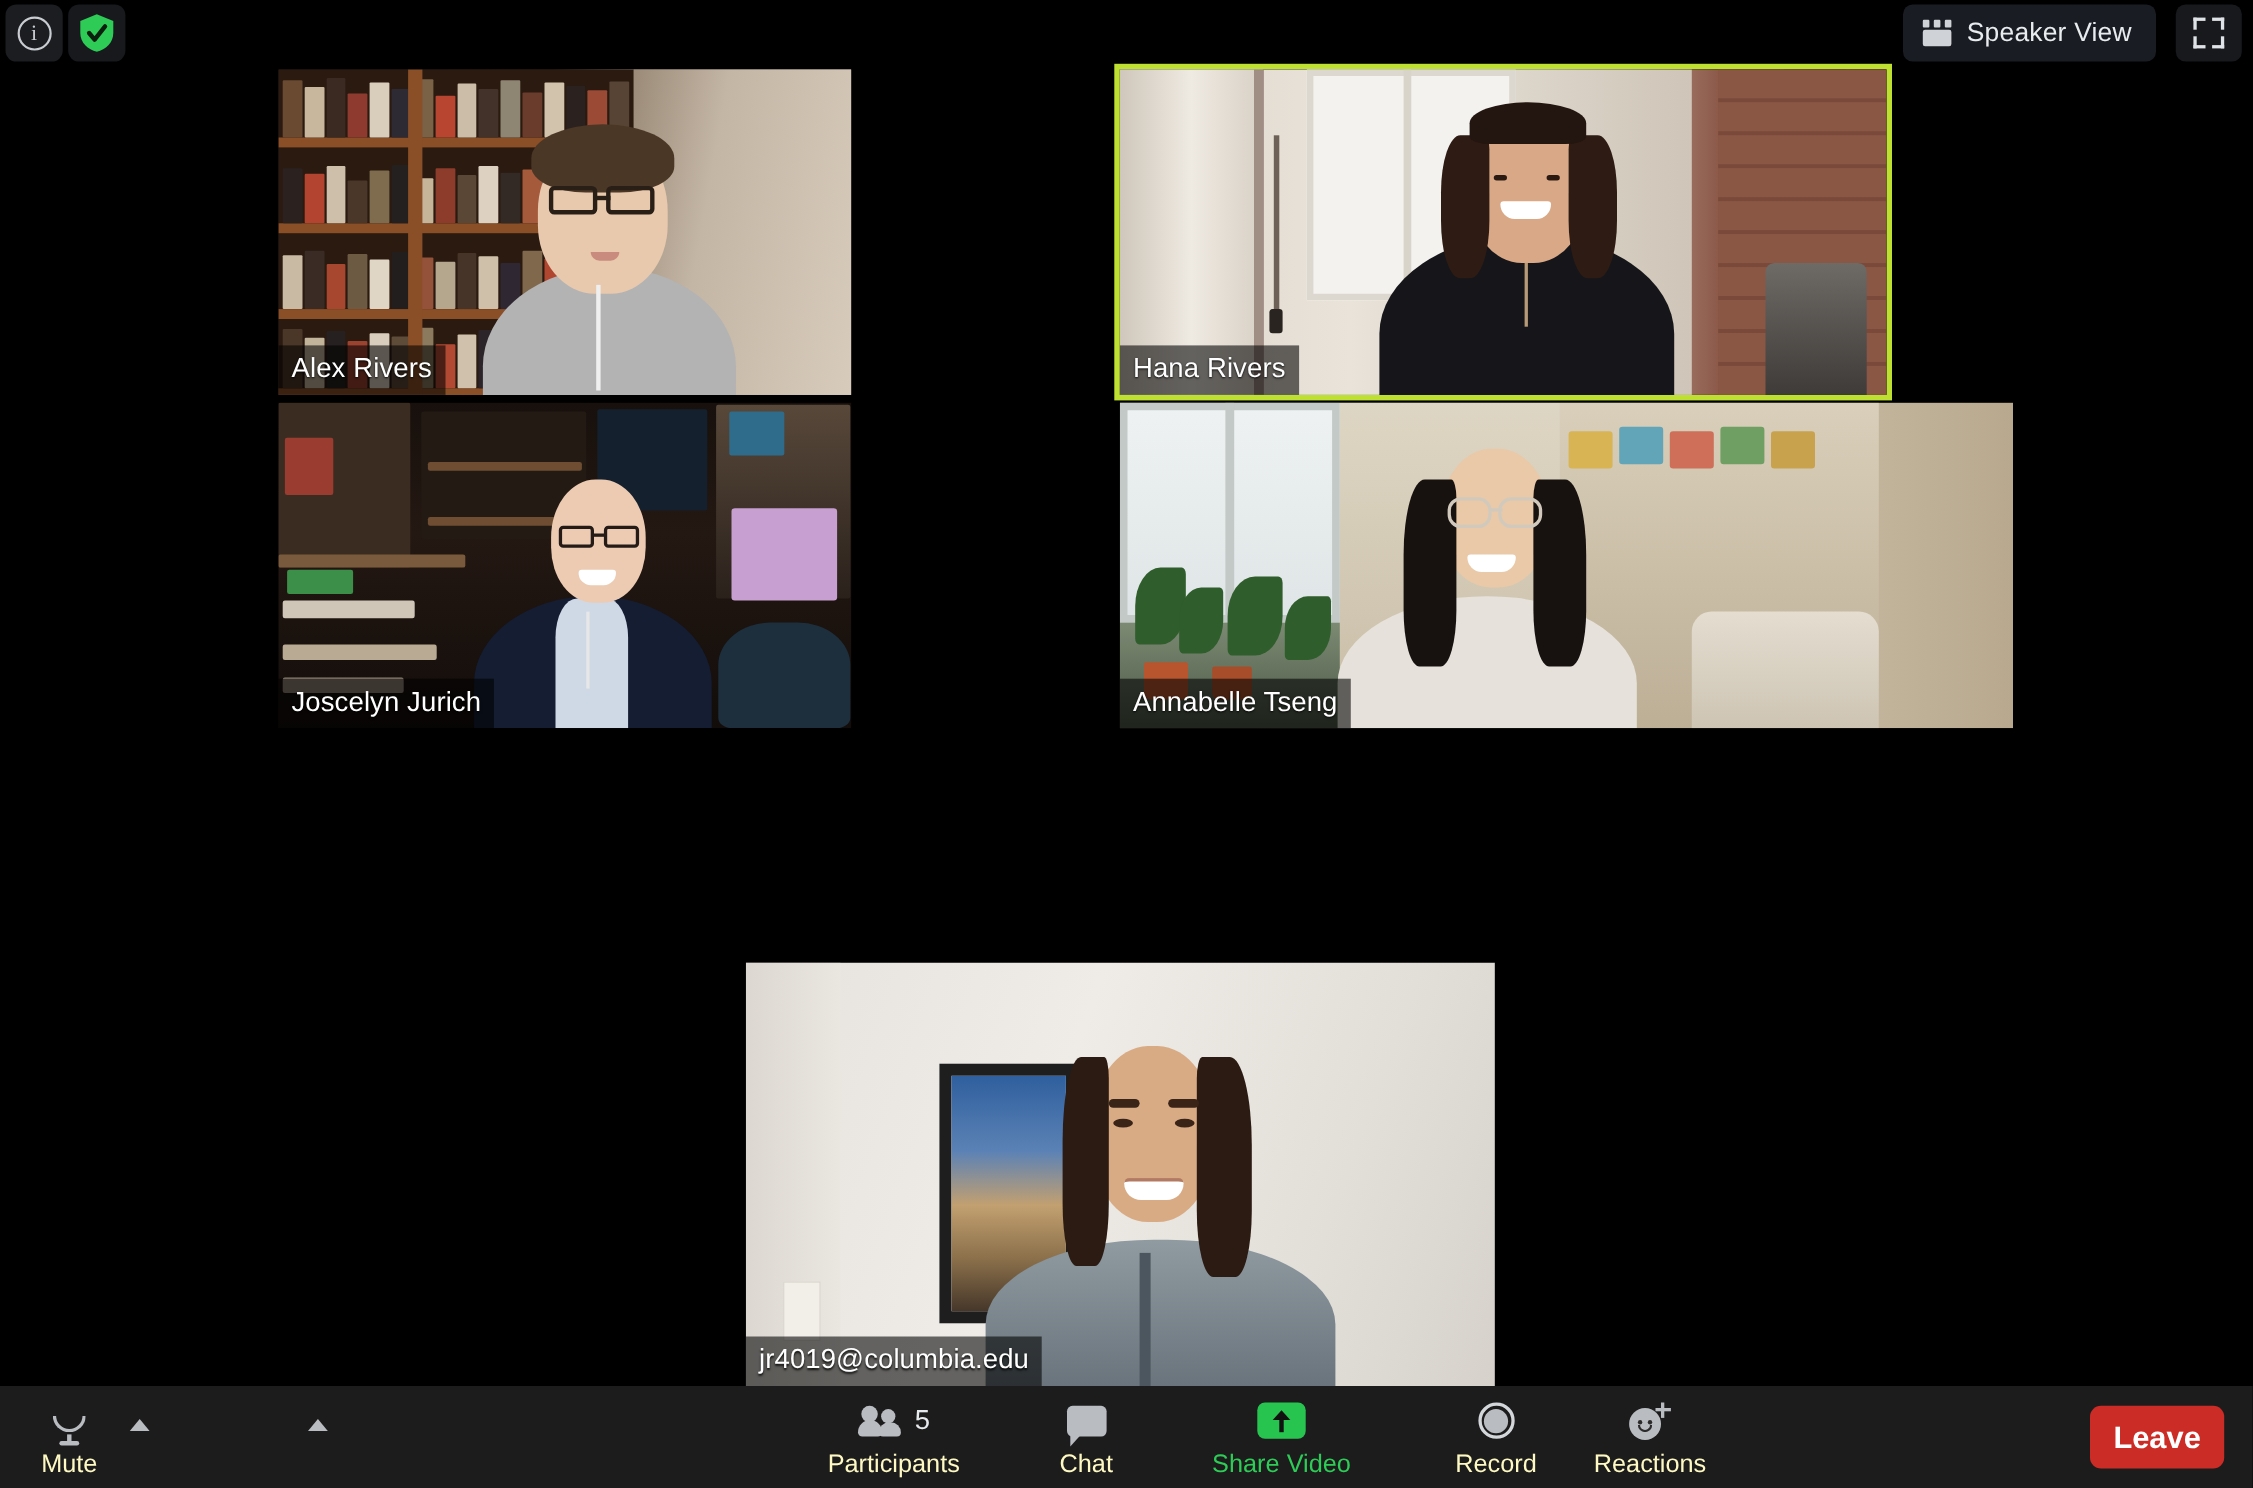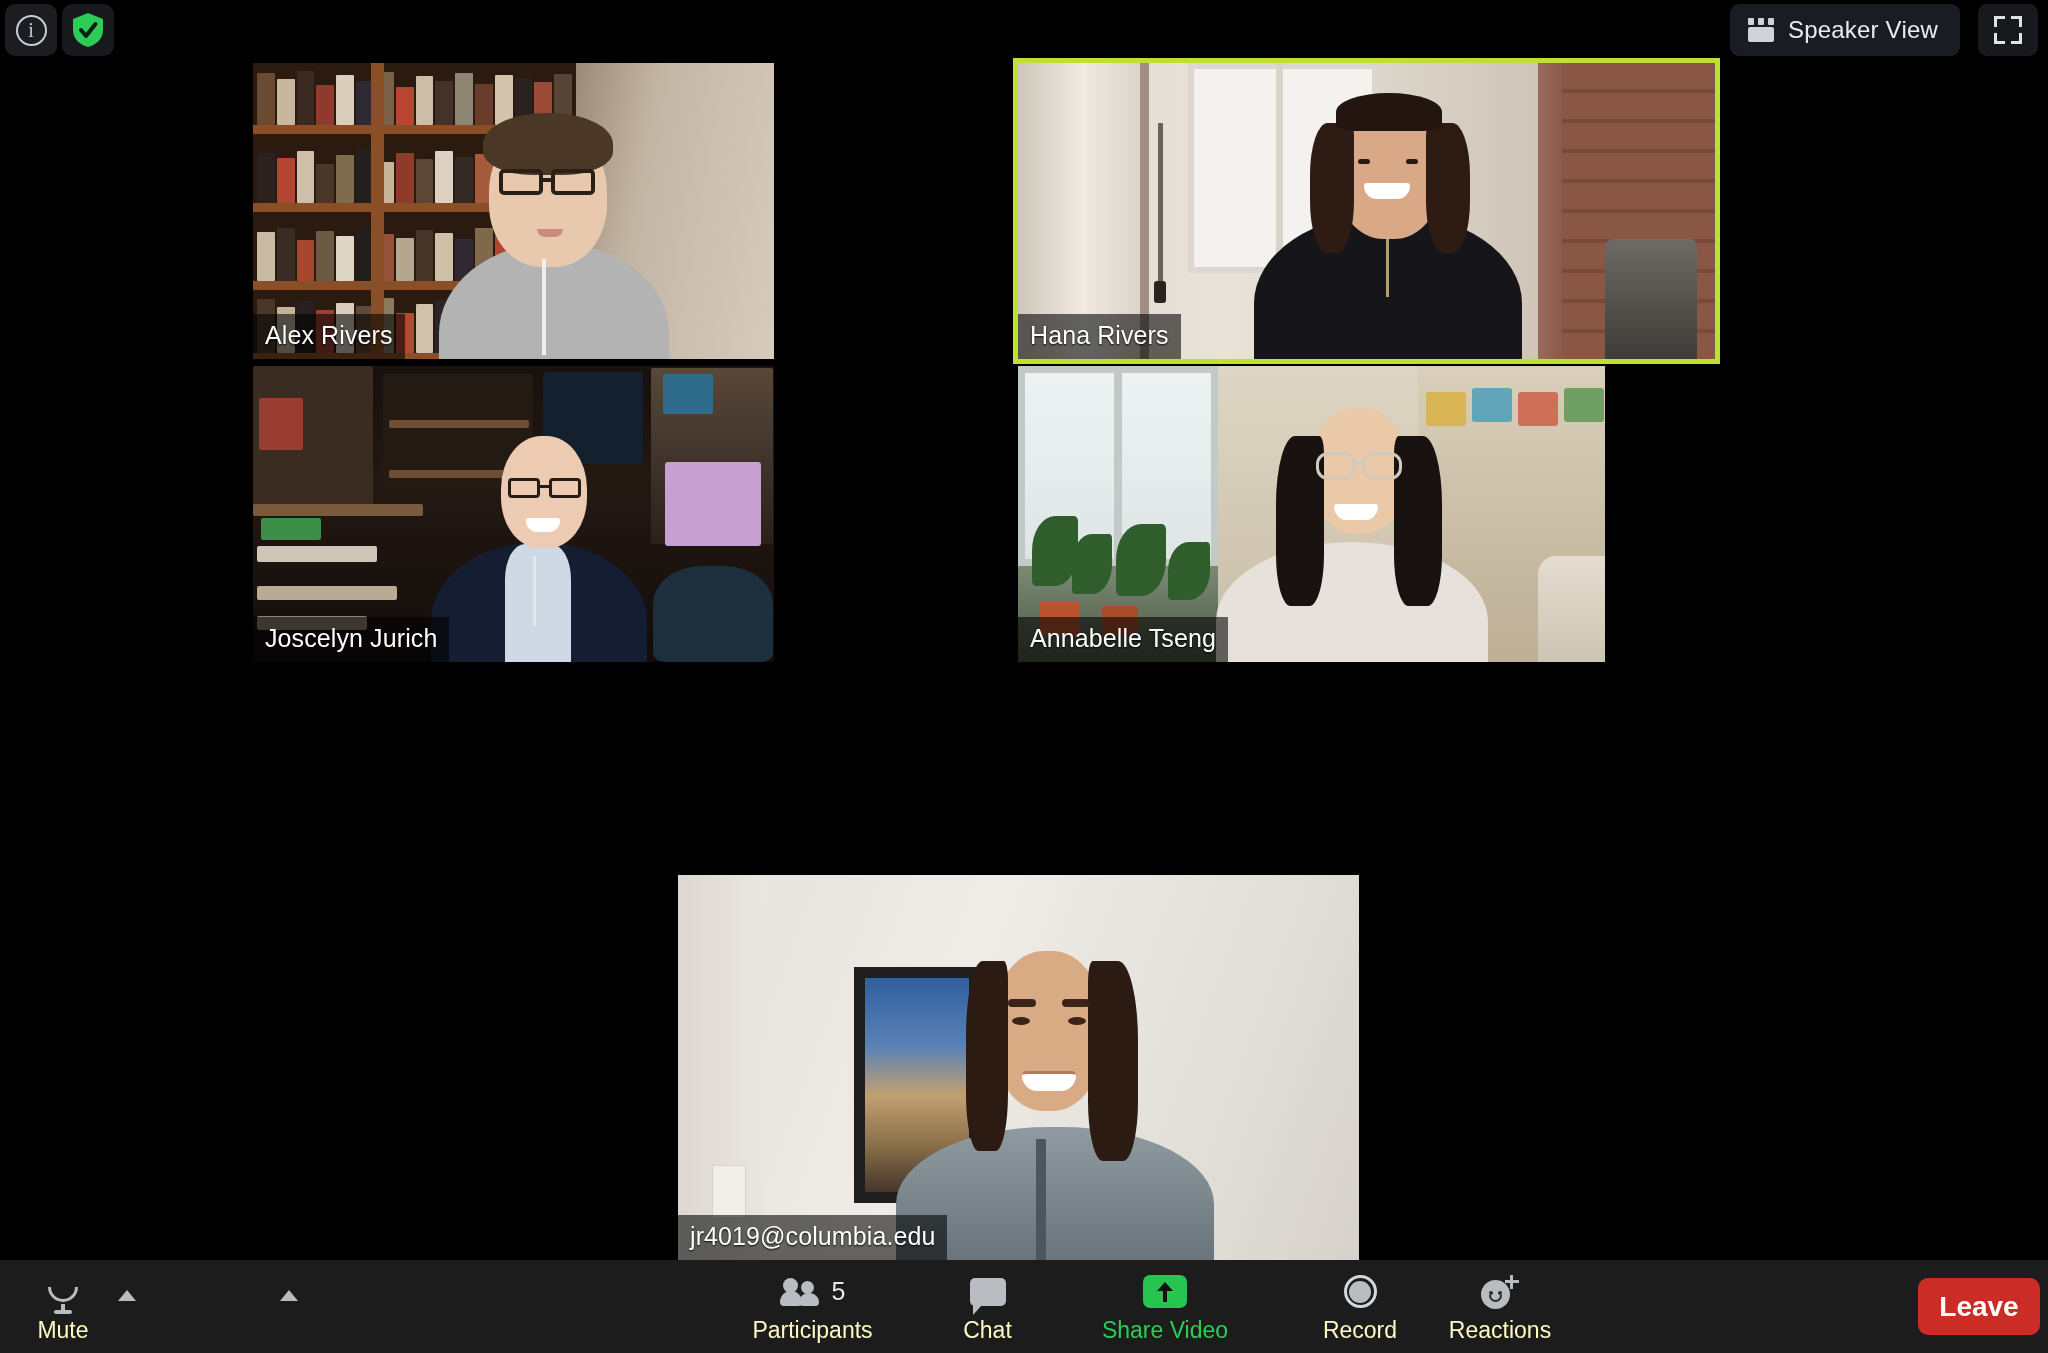--- a/index.html
+++ b/index.html
@@ -171,21 +171,21 @@
   .react .eye { position:absolute; width:4px; height:4px; border-radius:50%; background:#2b2b2b; top:16px; }
   .react .eye.l { left:8px; } .react .eye.r { left:17px; }
   .react .smile { position:absolute; left:8px; top:20px; width:13px; height:7px;
      border:2px solid #2b2b2b; border-top:none; border-radius:0 0 9px 9px; }
   .react .plus { position:absolute; right:0; top:0; width:14px; height:14px; }
   .react .plus::before, .react .plus::after { content:""; position:absolute; background:#b9bcc0; }
   .react .plus::before { left:5px; top:0; width:3.4px; height:14px; }
   .react .plus::after { left:0; top:5px; width:14px; height:3.4px; }
 
   .leave-btn {
-    position:absolute; right:8px; top:18px; width:122px; height:57px;
+    position:absolute; right:26px; top:18px; width:122px; height:57px;
     background:#cc2c26; border-radius:10px; border:none; cursor:pointer;
     color:#fff; font-size:28px; font-weight:bold; font-family:"Liberation Sans", sans-serif;
     display:flex; align-items:center; justify-content:center;
   }
 </style>
 </head>
 <body>
 
 <div id="app">
 
@@ -359,21 +359,21 @@
         <div class="fill" style="left:296px; top:112px; width:32px; height:20px;
              border:3.4px solid #241a16; border-radius:4px;"></div>
         <div class="fill" style="left:287px; top:119px; width:10px; height:3.4px; background:#241a16;"></div>
         <div class="fill" style="left:273px; top:152px; width:34px; height:14px;
              background:#fff; border-radius:4px 4px 16px 16px;"></div>
         <div class="fill" style="left:280px; top:190px; width:3px; height:70px; background:#e7e7e7;"></div>
       </div>
       <div class="namebadge">Joscelyn Jurich</div>
     </div>
 
-    <div class="tile" id="tileD" style="left:1018px; top:366px; width:587px; height:296px;">
+    <div class="tile" id="tileD" style="left:1018px; top:366px; width:812px; height:296px;">
       <div class="video">
         <div class="bigwindow" style="left:0; top:0; width:200px; height:200px;"></div>
         <div class="fill" style="left:96px; top:0; width:8px; height:200px; background:#c3c9c6;"></div>
         <div class="fill" style="left:0; top:200px; width:220px; height:96px;
              background:linear-gradient(180deg,#7c8a74,#4c5a46);"></div>
         <div class="plant" style="left:14px; top:150px; width:46px; height:70px;"></div>
         <div class="plant" style="left:54px; top:168px; width:40px; height:60px;"></div>
         <div class="plant" style="left:98px; top:158px; width:50px; height:72px;"></div>
         <div class="plant" style="left:150px; top:176px; width:42px; height:58px;"></div>
         <div class="fill" style="left:22px; top:236px; width:40px; height:34px; background:#b8552e; border-radius:2px 2px 6px 6px;"></div>

